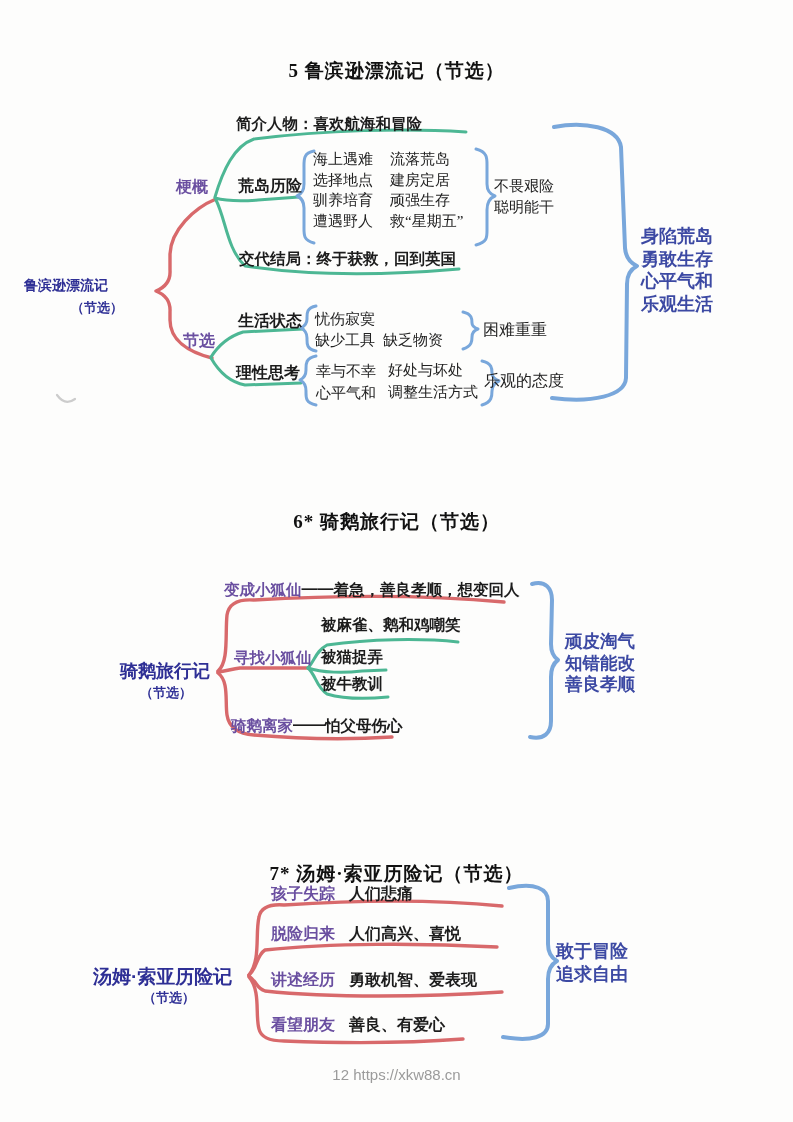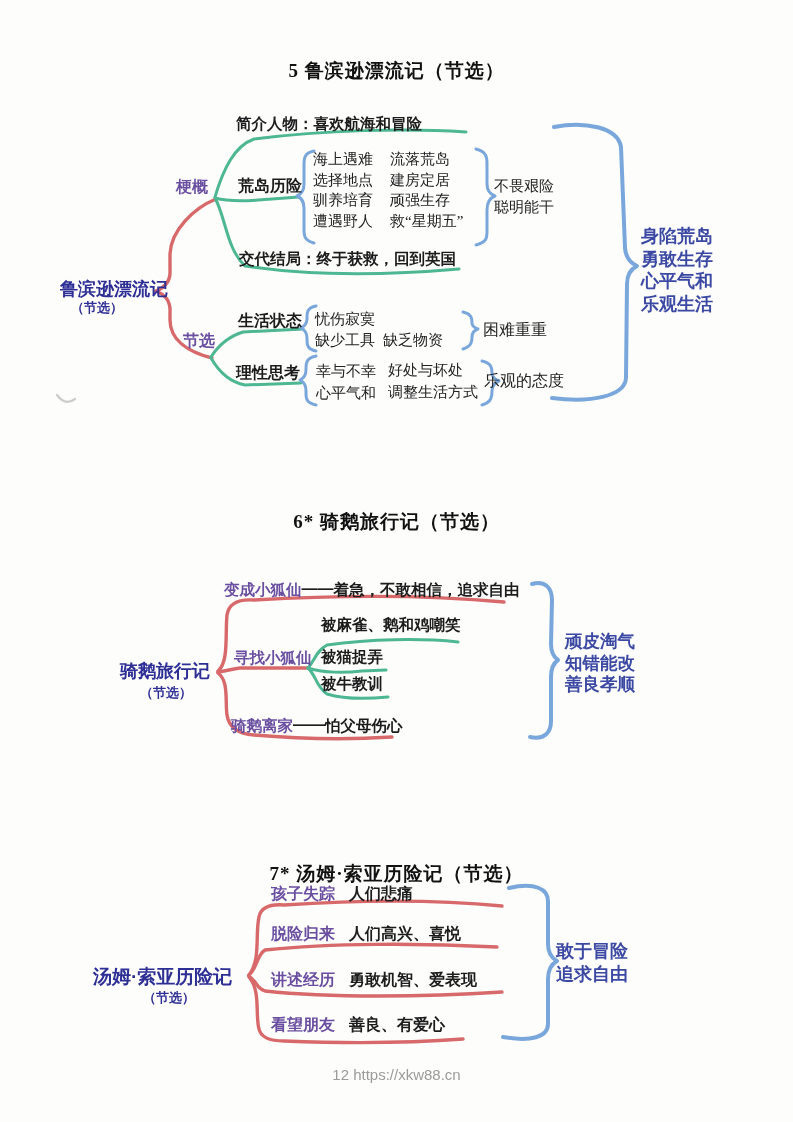--- a/index.html
+++ b/index.html
@@ -95,21 +95,21 @@
     <div>海上遇难</div>
     <div>选择地点</div>
     <div>驯养培育</div>
     <div>遭遇野人</div>
   </div>
   <div class="abs kai" style="left:494px;top:176px;">不畏艰险</div>
   <div class="abs kai" style="left:494px;top:197px;">聪明能干</div>
 
   <div class="abs blabel" style="left:239px;top:249px;">交代结局：终于获救，回到英国</div>
 
-  <div class="abs root" style="left:60px;top:277px;font-size:18px;">鲁滨逊漂流记</div>
+  <div class="abs root" style="left:24px;top:277px;font-size:14px;">鲁滨逊漂流记</div>
   <div class="abs root-sub" style="left:42px;top:299px;width:110px;">（节选）</div>
 
   <div class="abs plabel" style="left:183px;top:331px;">节选</div>
   <div class="abs blabel" style="left:238px;top:311px;font-size:16px;">生活状态</div>
   <div class="abs kai" style="left:315px;top:309px;">忧伤寂寞</div>
   <div class="abs kai" style="left:315px;top:330px;">缺少工具</div>
   <div class="abs kai" style="left:383px;top:330px;">缺乏物资</div>
   <div class="abs kai16" style="left:483px;top:320px;">困难重重</div>
 
   <div class="abs blabel" style="left:236px;top:363px;font-size:16px;">理性思考</div>
@@ -124,21 +124,21 @@
     <div>勇敢生存</div>
     <div>心平气和</div>
     <div>乐观生活</div>
   </div>
 
   <div class="abs sec-title" style="top:509px;">6* 骑鹅旅行记（节选）</div>
 
   <div class="abs row" style="left:224px;top:580px;">
     <span class="plabel" style="font-size:15.5px;">变成小狐仙</span>
       <span class="dash">——</span>
-      <span class="blabel">着急，不敢相信，追求自由</span>
+      <span class="blabel">着急，善良孝顺，想变回人</span>
   </div>
 
   <div class="abs plabel" style="left:234px;top:648px;font-size:15.5px;">寻找小狐仙</div>
   <div class="abs blabel" style="left:321px;top:615px;">被麻雀、鹅和鸡嘲笑</div>
   <div class="abs blabel" style="left:321px;top:647px;">被猫捉弄</div>
   <div class="abs blabel" style="left:321px;top:674px;">被牛教训</div>
 
   <div class="abs row" style="left:231px;top:716px;">
     <span class="plabel" style="font-size:15.5px;">骑鹅离家</span>
       <span class="dash">——</span>

